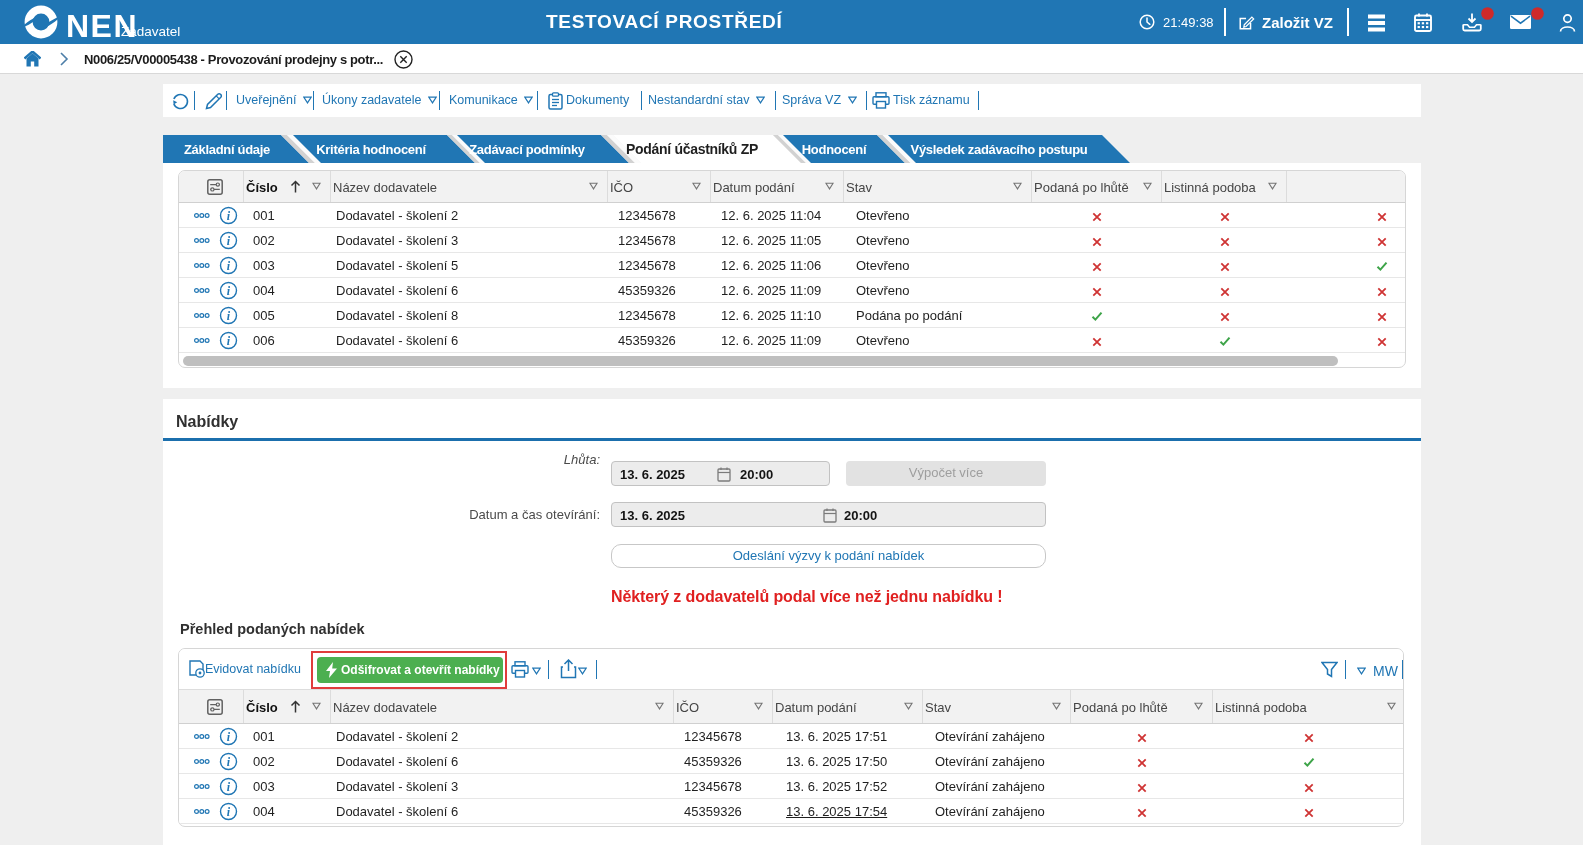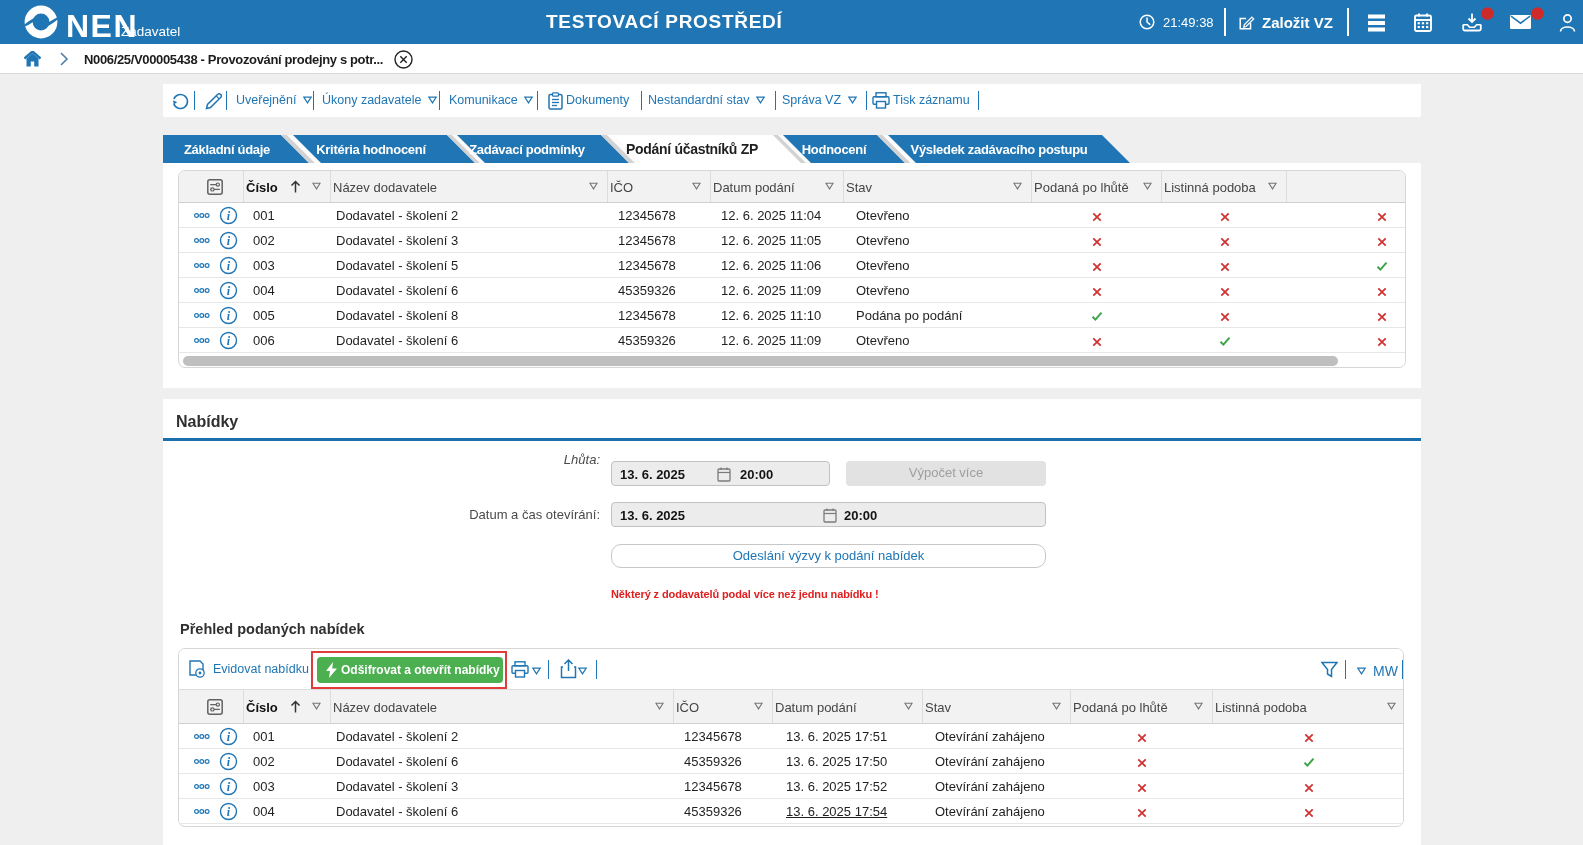--- a/index.html
+++ b/index.html
@@ -432,32 +432,32 @@
     <rect x="1" y="2" width="12" height="12" rx="1" fill="none" stroke="#7b7b7b" stroke-width="1.3"></rect>
     <line x1="1" y1="5.5" x2="13" y2="5.5" stroke="#7b7b7b" stroke-width="1.2"></line>
     <line x1="4" y1="0.5" x2="4" y2="3" stroke="#7b7b7b" stroke-width="1.2"></line>
     <line x1="10" y1="0.5" x2="10" y2="3" stroke="#7b7b7b" stroke-width="1.2"></line>
   </svg>
   <span style="position:absolute;left:232px;top:5px;">20:00</span>
 </div>
 
 <div class="abs" style="left:611px;top:544px;width:435px;height:24px;background:#fff;border:1px solid #c7c7c7;border-radius:10px;color:#2076b4;font-size:13px;text-align:center;line-height:22px;">Odeslání výzvy k podání nabídek</div>
 
-<div class="abs" style="left:611px;top:588px;font-size:11px;font-weight:bold;letter-spacing:-0.1px;color:#e02020;">Některý z dodavatelů podal více než jednu nabídku !</div>
+<div class="abs" style="left:611px;top:588px;font-size:16px;font-weight:bold;letter-spacing:-0.1px;color:#e02020;">Některý z dodavatelů podal více než jednu nabídku !</div>
 
 <div class="abs" style="left:180px;top:621px;font-size:14.5px;font-weight:bold;color:#303030;">Přehled podaných nabídek</div>
 
 <div class="tbl" id="t2" style="left:178px;top:648px;width:1226px;height:179px;">
   <div class="abs" style="left:0;top:0;width:100%;height:41px;border-bottom:1px solid #ddd;background:#fff;"></div>
   <svg class="abs" style="left:8px;top:11px" width="20" height="19" viewBox="0 0 20 19">
     <path d="M3 1 H13 L16 4 V15 H3 Z" fill="none" stroke="#2076b4" stroke-width="1.4"></path>
     <circle cx="13" cy="13" r="4.2" fill="#fff" stroke="#2076b4" stroke-width="1.3"></circle>
     <circle cx="13" cy="13" r="1.4" fill="#2076b4"></circle>
   </svg>
-  <div class="tlink" style="left:34px;top:13px;">Evidovat nabídku</div>
+  <div class="tlink" style="left:26px;top:13px;">Evidovat nabídku</div>
   <div class="abs" style="left:132px;top:2px;width:196px;height:38px;border:2px solid #e03c3c;"></div>
   <div class="abs" style="left:138px;top:8px;width:186px;height:26px;background:#4caf50;border-radius:4px;">
     <svg class="abs" style="left:9px;top:5px" width="11" height="16" viewBox="0 0 11 16">
       <polygon points="7,0 0,9 4,9 3,16 11,6.5 6.2,6.5" fill="#fff"></polygon>
     </svg>
     <div class="abs" style="left:24px;top:6px;color:#fff;font-size:12px;font-weight:bold;white-space:nowrap;">Odšifrovat a otevřít nabídky</div>
   </div>
   <svg class="abs" style="left:332px;top:12px" width="18" height="17" viewBox="0 0 18 17">
     <rect x="4" y="0.8" width="10" height="4" fill="none" stroke="#2076b4" stroke-width="1.4"></rect>
     <rect x="1" y="4.8" width="16" height="7.5" rx="1" fill="none" stroke="#2076b4" stroke-width="1.4"></rect>

